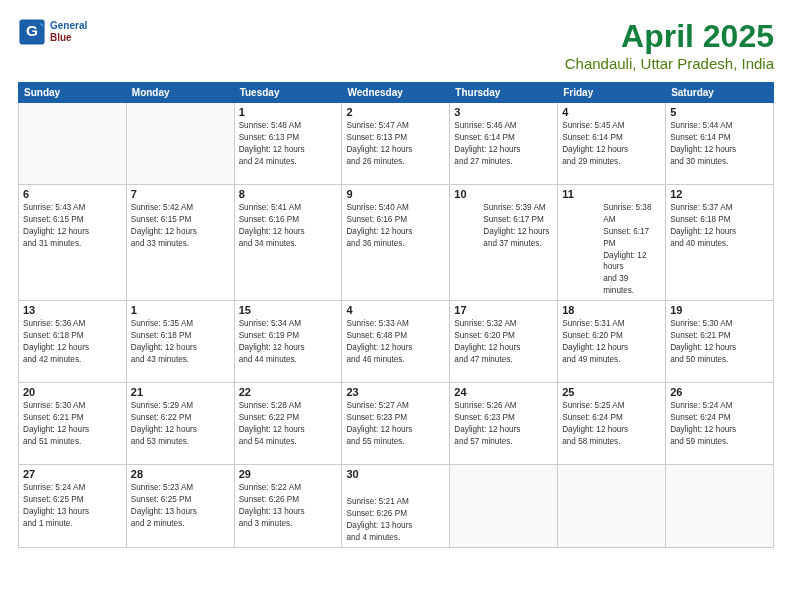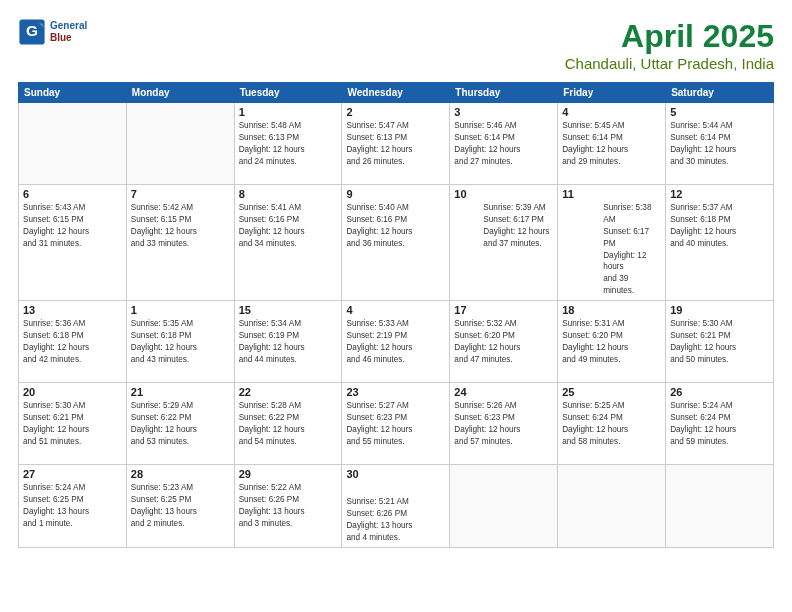--- a/index.html
+++ b/index.html
@@ -230,21 +230,21 @@
           <td>
             <div class="day-number">15</div>
             <div class="day-info" style="white-space: pre-line;">Sunrise: 5:34 AM
 Sunset: 6:19 PM
 Daylight: 12 hours
 and 44 minutes.</div>
           </td>
           <td>
             <div class="day-number">4</div>
             <div class="day-info" style="white-space: pre-line;">Sunrise: 5:33 AM
-Sunset: 2:19 PM
+Sunset: 6:48 PM
 Daylight: 12 hours
 and 46 minutes.</div>
           </td>
           <td>
             <div class="day-number">17</div>
             <div class="day-info" style="white-space: pre-line;">Sunrise: 5:32 AM
 Sunset: 6:20 PM
 Daylight: 12 hours
 and 47 minutes.</div>
           </td>

